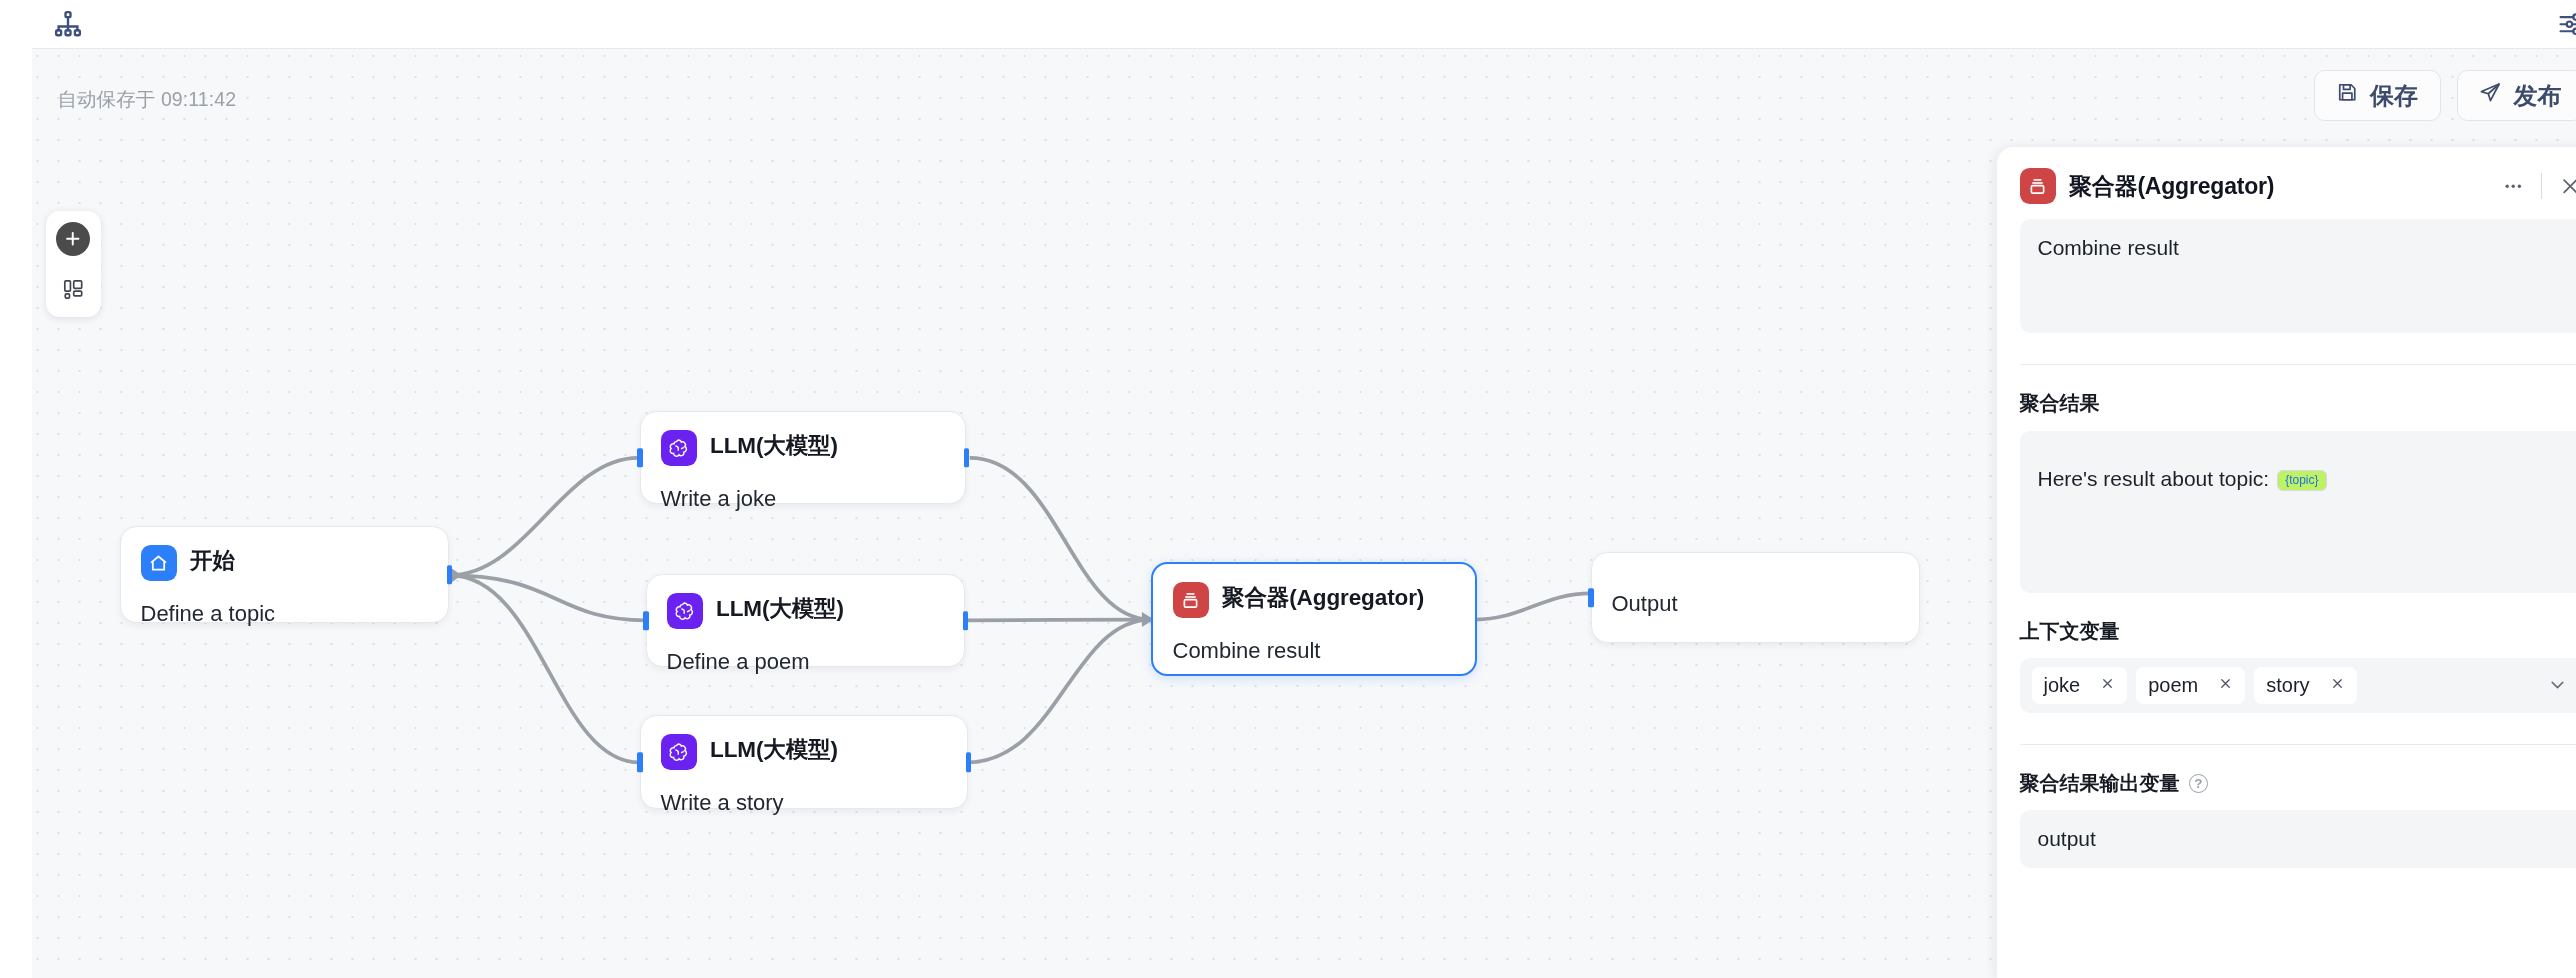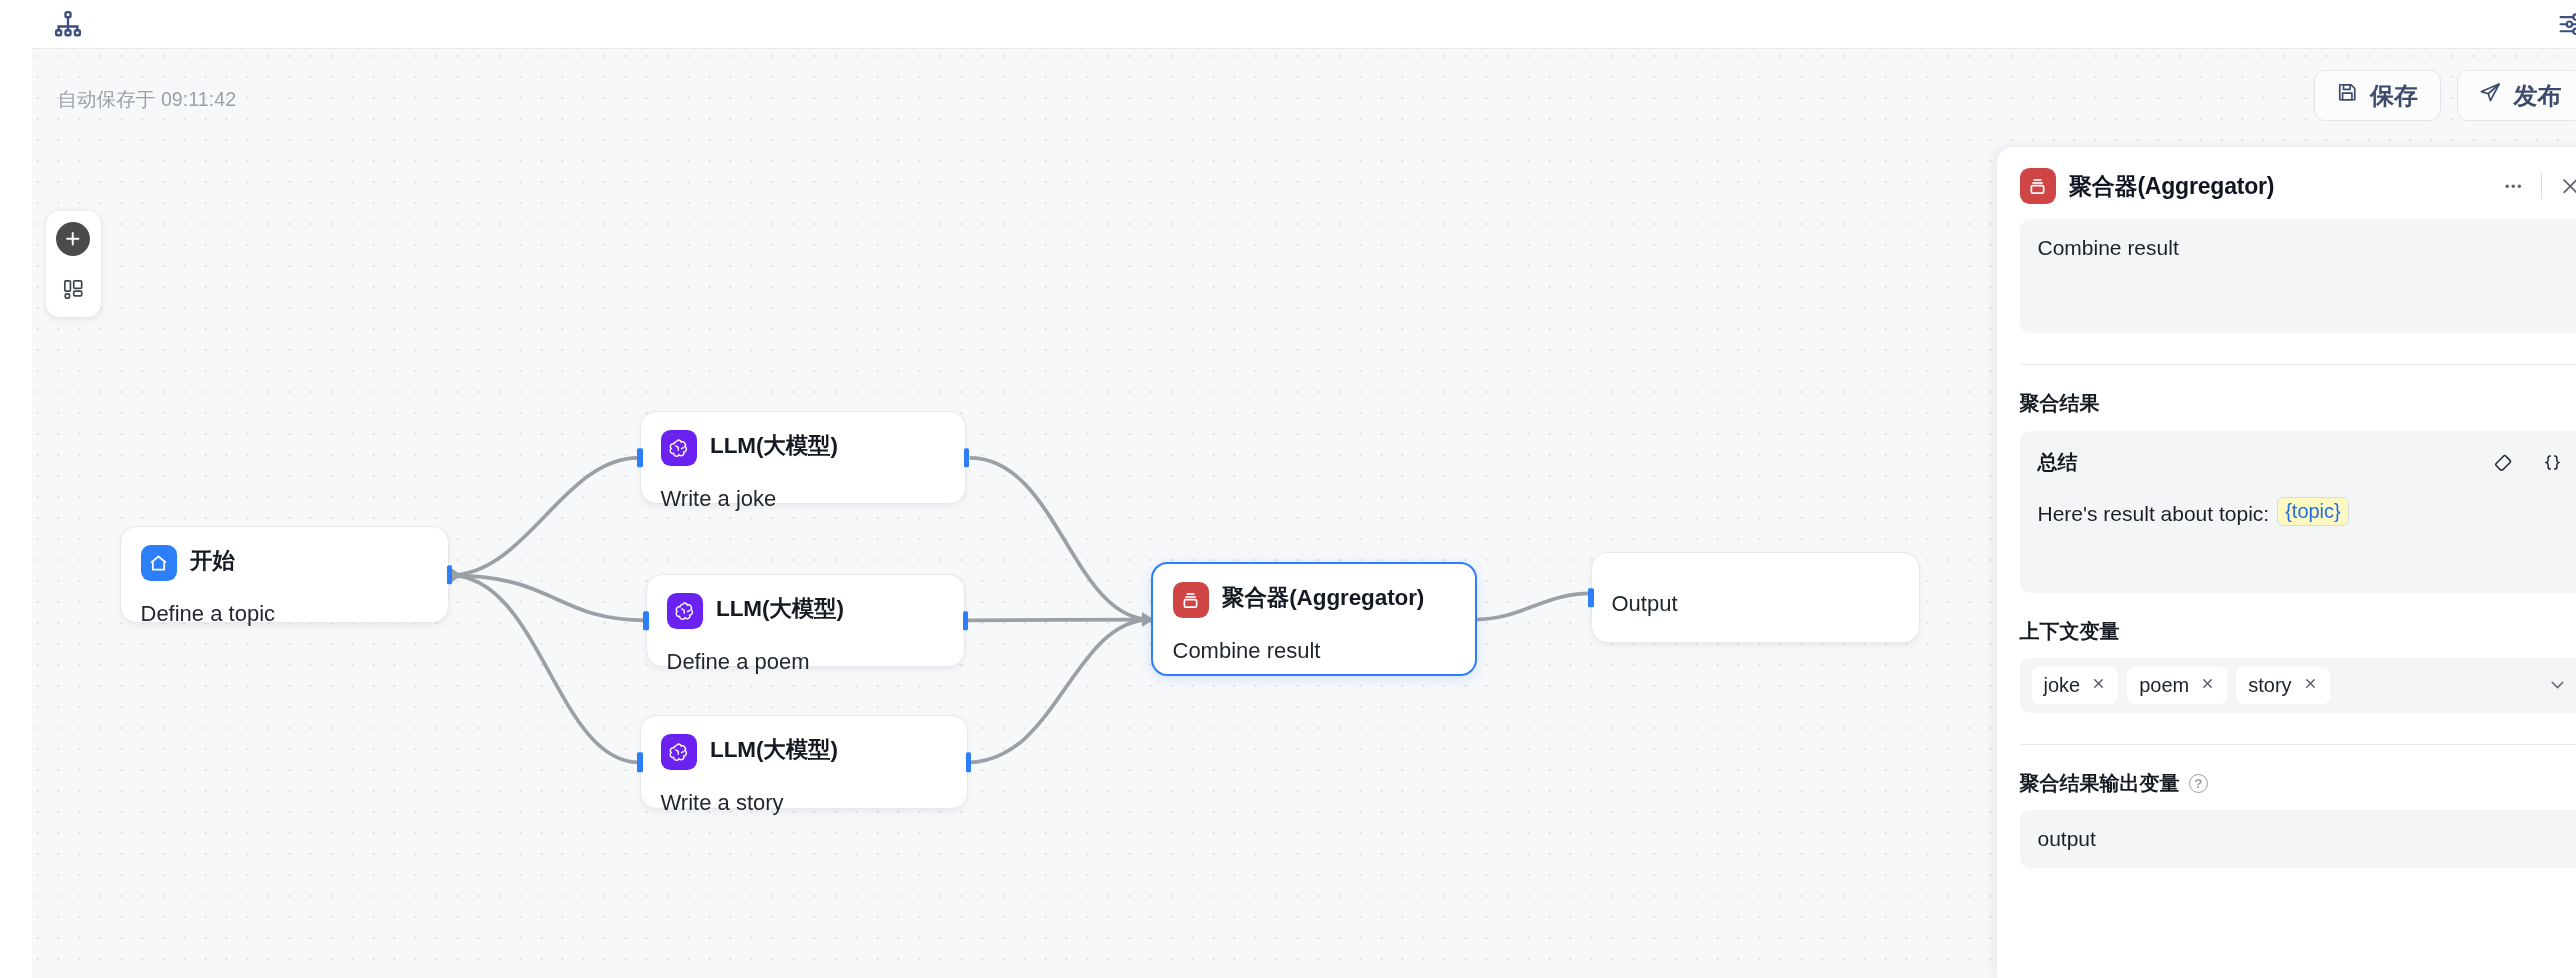--- a/index.html
+++ b/index.html
@@ -131,31 +131,31 @@
     display: inline-flex; align-items: center; justify-content: center;
   }
 
   .result-card { background: #f4f5f7; border-radius: 10.5px; padding: 16.5px 18px 19.5px 18px; min-height: 162px; }
   .result-head { display: flex; align-items: center; }
   .result-label { font-size: 20px; font-weight: 700; color: #151a23; flex: 1; }
   .result-actions { display: flex; align-items: center; gap: 19.5px; color: #1d2330; }
   .result-text { margin-top: 19.5px; font-size: 21px; color: #1b2029; display: flex; align-items: flex-end; gap: 7.5px; flex-wrap: wrap; }
   .var-token {
     display: inline-flex; align-items: center;
-    background: #fef9c3; border: 0.7px solid #d7dadf; border-radius: 6px;
-    padding: 2.2px 7.5px; color: #1f6fe5; font-size: 20px;
+    background: #bef264; border: 0.7px solid #d7dadf; border-radius: 6px;
+    padding: 2.2px 7.5px; color: #1f6fe5; font-size: 12px;
   }
 
   .chips-field {
     background: #f4f5f7; border-radius: 10.5px; padding: 9px 12px;
     display: flex; align-items: center; gap: 9px; min-height: 54px;
   }
   .chip {
     background: #ffffff; border-radius: 7.5px; padding: 6.7px 12px;
-    display: inline-flex; align-items: center; gap: 11px;
+    display: inline-flex; align-items: center; gap: 20px;
     font-size: 20px; color: #1b2029; cursor: pointer;
   }
   .chip-x { color: #4a5160; font-size: 18.7px; line-height: 1; }
   .chips-caret { margin-left: auto; color: #6a7280; padding-right: 6px; cursor: pointer; }
 
   .output-box {
     background: #f4f5f7; border-radius: 10.5px; padding: 16.5px 18px;
     min-height: 58px; font-size: 21px; color: #1b2029;
   }
 </style>
@@ -351,36 +351,20 @@
 
       <div class="desc-box">Combine result</div>
 
       <div class="hr"></div>
 
       <div class="sec-title">
         <span>聚合结果</span>
       </div>
 
       <div class="result-card">
-        <div class="result-head">
-          <span class="result-label">总结</span>
-          <span class="result-actions">
-            <span class="ico-btn">
-              <svg width="21" height="21" viewBox="0 0 24 24" fill="none" stroke="#1d2330" stroke-width="1.7" stroke-linejoin="round">
-                <path d="M8.6 20.5 3.6 15.5a1.6 1.6 0 0 1 0-2.3l8.6-8.6a1.6 1.6 0 0 1 2.3 0l5 5a1.6 1.6 0 0 1 0 2.3l-8.6 8.6z"></path>
-              </svg>
-            </span>
-            <span class="ico-btn">
-              <svg width="21" height="21" viewBox="0 0 24 24" fill="none" stroke="#1d2330" stroke-width="1.7" stroke-linecap="round">
-                <path d="M9.5 4.5c-2 0-2.5 1-2.5 2.5v2.3c0 1.4-.8 2.2-2 2.7 1.2.5 2 1.3 2 2.7V17c0 1.5.5 2.5 2.5 2.5"></path>
-                <path d="M14.5 4.5c2 0 2.5 1 2.5 2.5v2.3c0 1.4.8 2.2 2 2.7-1.2.5-2 1.3-2 2.7V17c0 1.5-.5 2.5-2.5 2.5"></path>
-              </svg>
-            </span>
-          </span>
-        </div>
         <div class="result-text">
           <span>Here's result about topic:</span>
           <span class="var-token">{topic}</span>
         </div>
       </div>
 
       <div class="sec-title">
         <span>上下文变量</span>
       </div>
 

